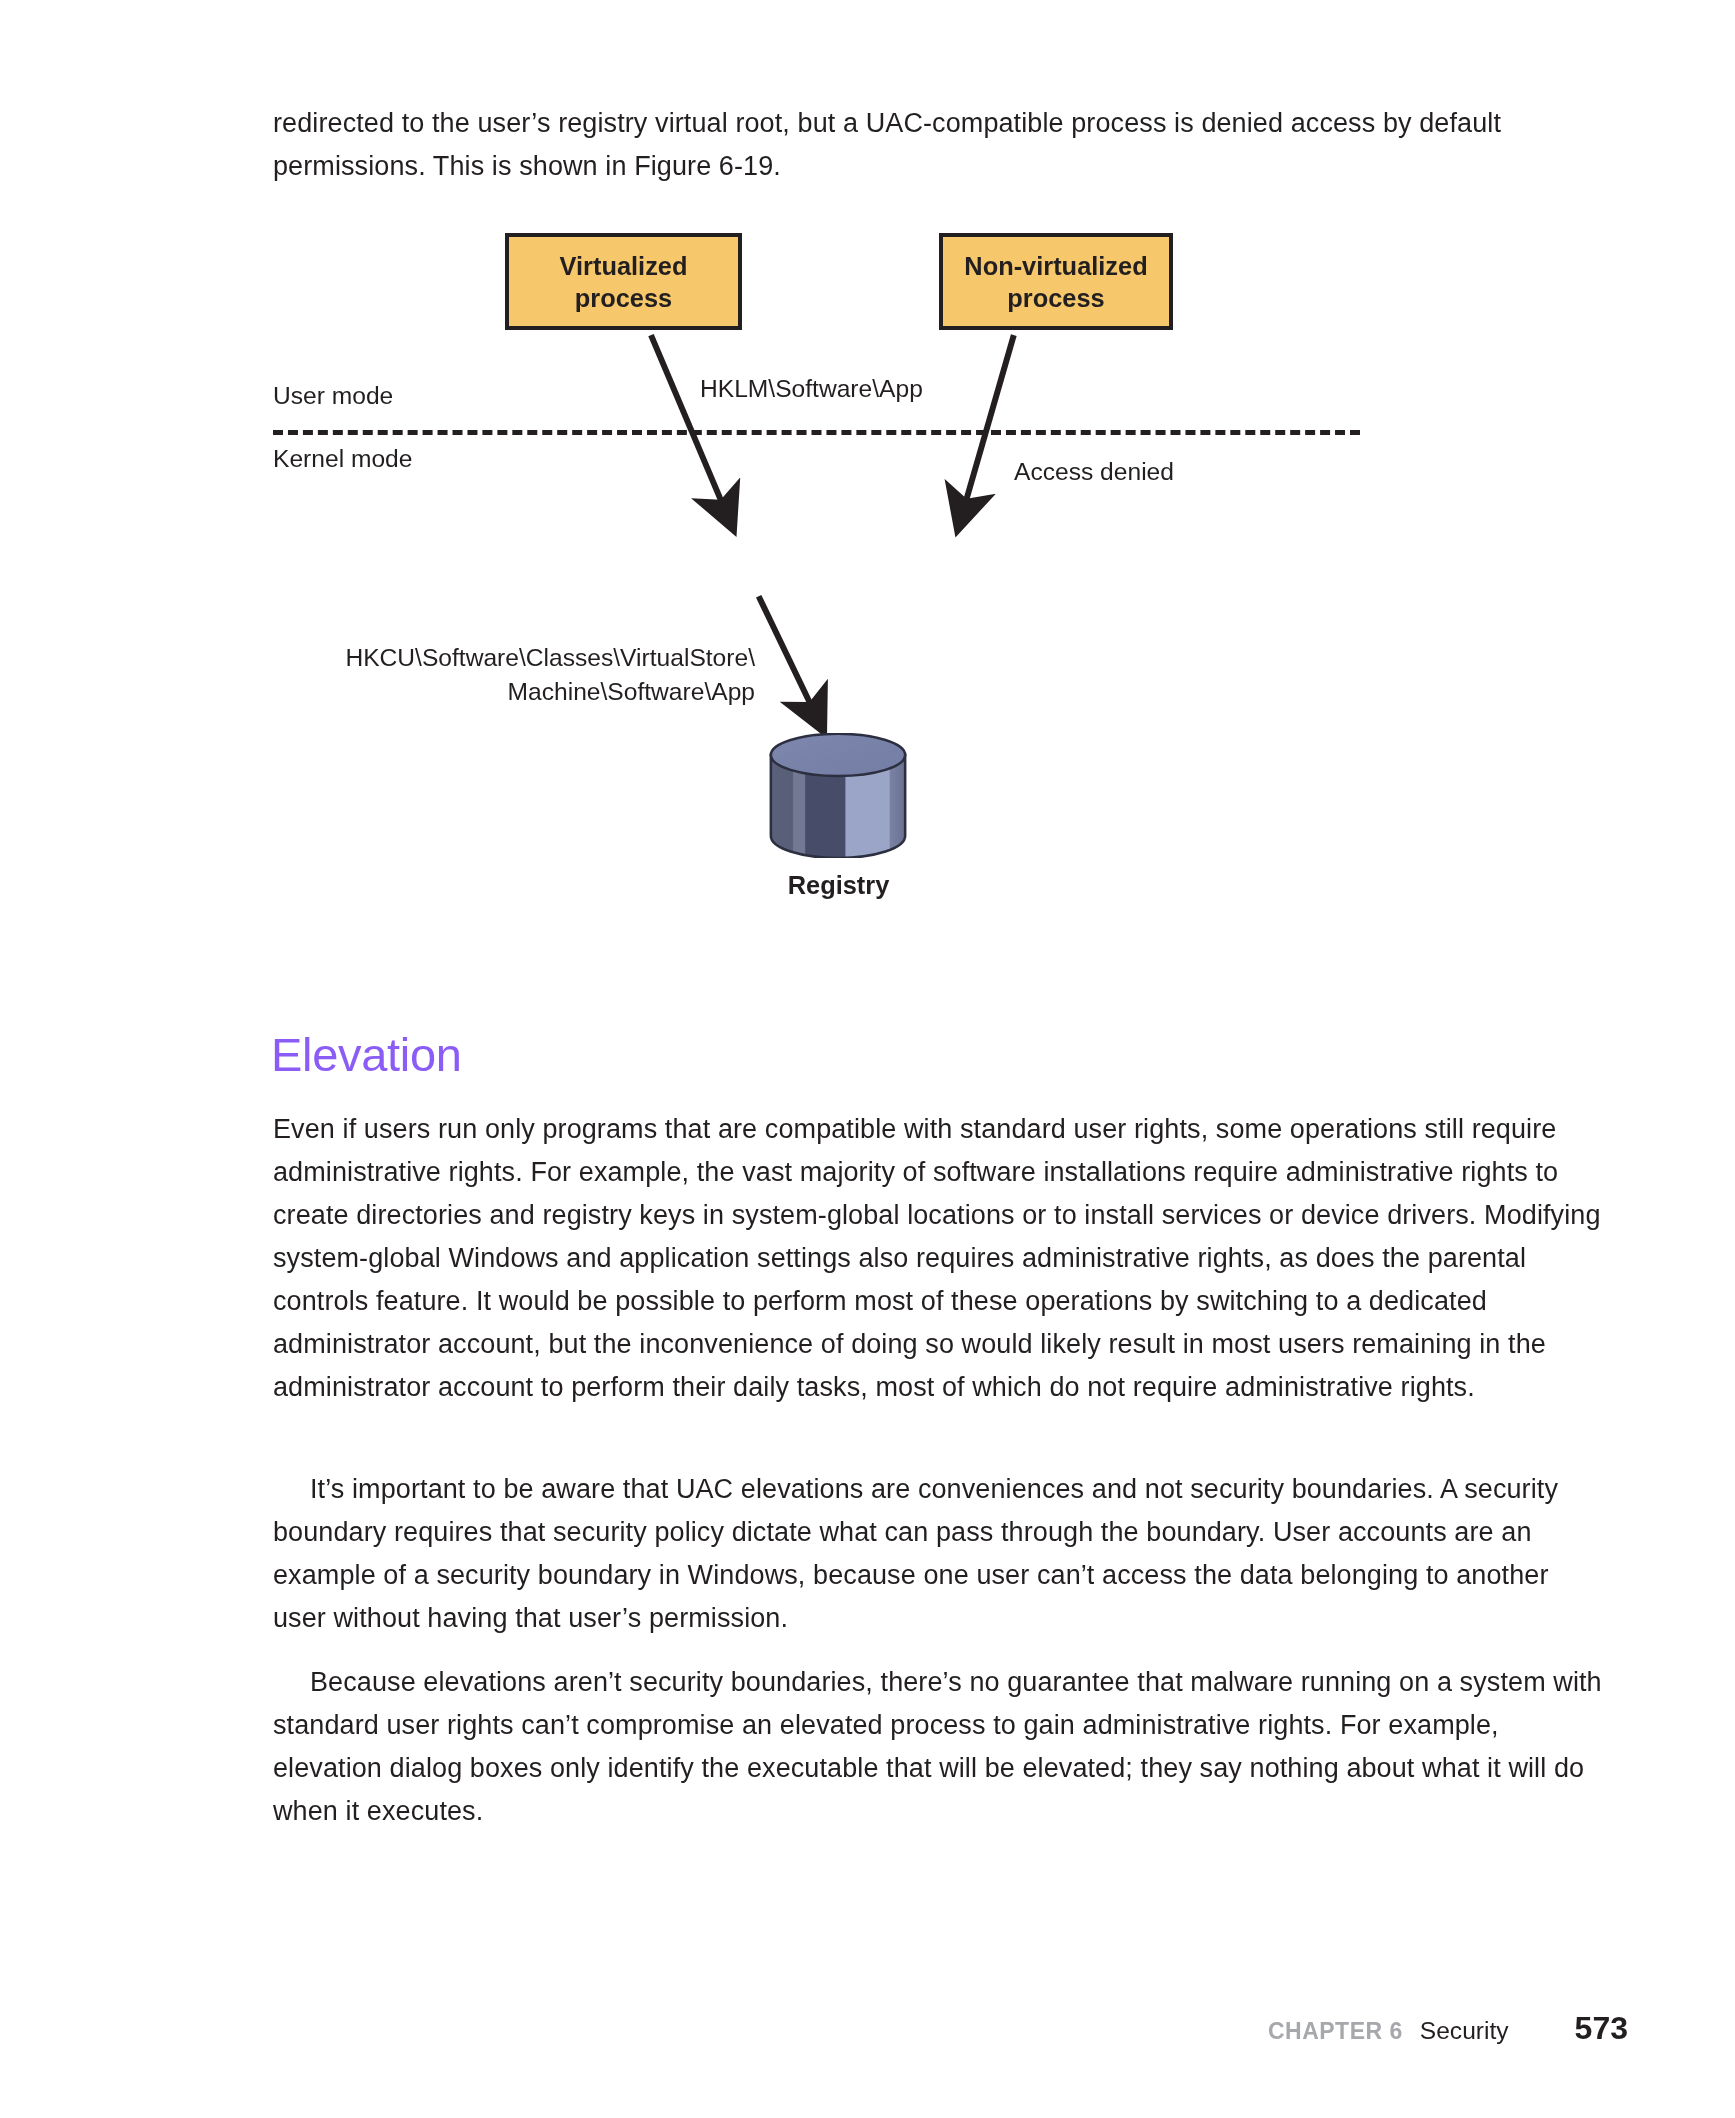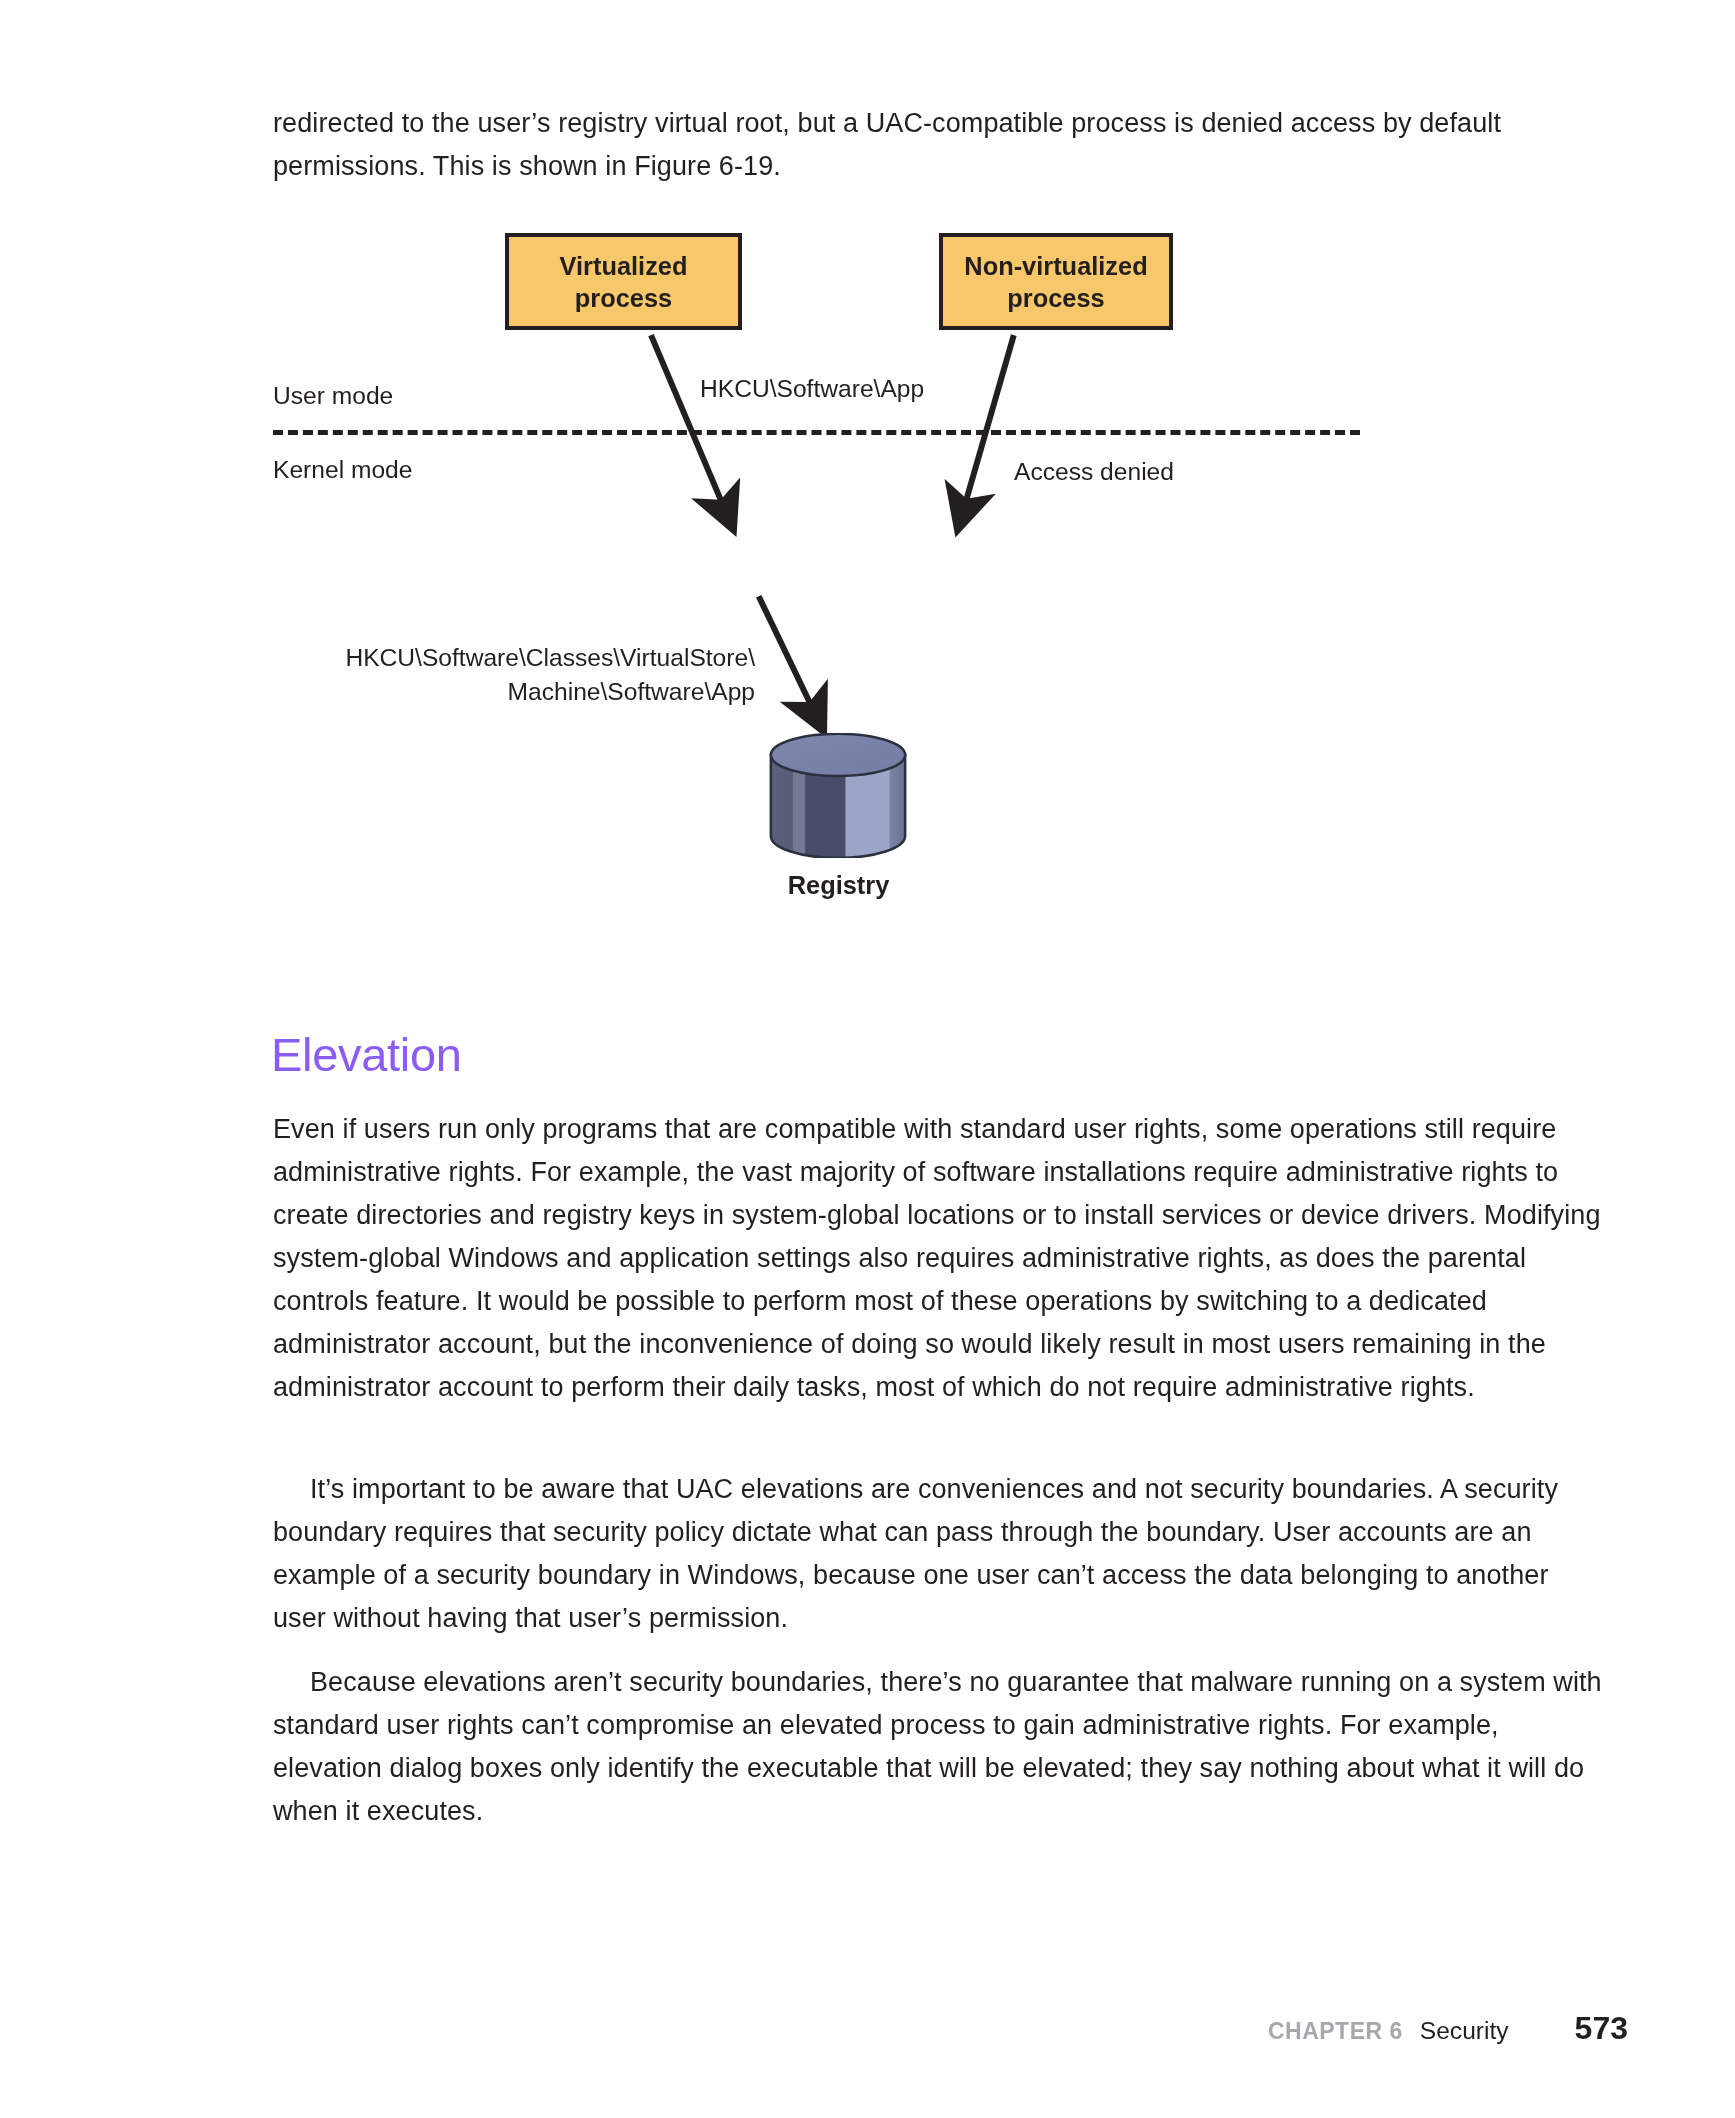--- a/index.html
+++ b/index.html
@@ -89,21 +89,21 @@
   }
 
   .mode-label {
     position: absolute;
     font-size: 24.6px;
     color: #231f20;
     white-space: nowrap;
   }
 
   #label-user-mode { left: 273px; top: 174px; }
-  #label-kernel-mode { left: 273px; top: 237px; margin-top: 11px; }
+  #label-kernel-mode { left: 273px; top: 237px; }
 
   .dashed-divider {
     position: absolute;
     left: 273px;
     top: 222px;
     width: 1087px;
     height: 0;
     border-top: 5.1px dashed #231f20;
   }
 
@@ -254,21 +254,21 @@
         <span>Non-virtualized</span><br>
         <span>process</span>
       </span>
     </div>
 
 
     <div class="mode-label" id="label-user-mode">User mode</div>
     <div class="dashed-divider"></div>
     <div class="mode-label" id="label-kernel-mode">Kernel mode</div>
 
-    <div class="edge-label" id="label-hklm">HKCU\Software\App</div>
+    <div class="edge-label" id="label-hklm">HKLM\Software\App</div>
     <div class="edge-label" id="label-access-denied">Access denied</div>
     <div class="edge-label" id="label-hkcu">
       <span>HKCU\Software\Classes\VirtualStore\</span><br>
       <span>Machine\Software\App</span>
     </div>
 
     <svg id="registry-cyl" viewBox="0 0 163 148">
       <defs>
         <linearGradient id="cylBody" x1="0" y1="0" x2="1" y2="0">
           <stop offset="0.00" stop-color="#5b6179"></stop>

